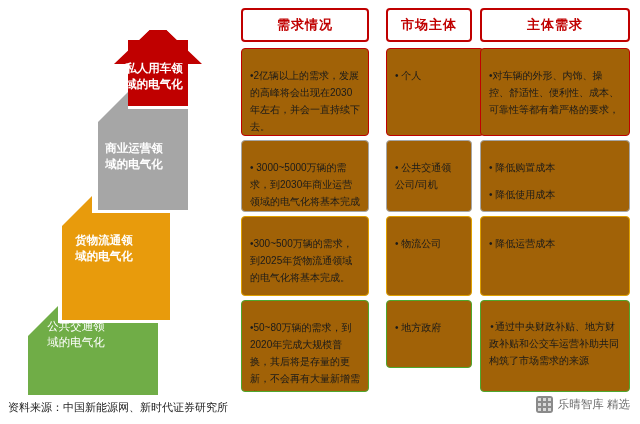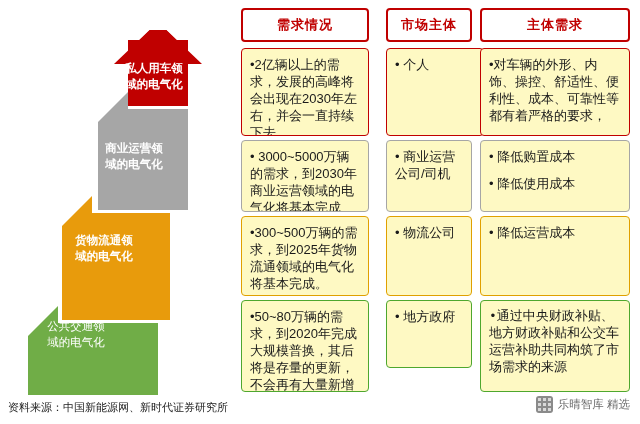--- a/index.html
+++ b/index.html
@@ -29,26 +29,26 @@
   .hdr.h2{left:386px;top:8px;width:86px;height:34px;border-color:#c00000;}
   .hdr.h3{left:480px;top:8px;width:150px;height:34px;}
 
   
   .arrowwrap{position:absolute;}
 
   
   .cell{
     position:absolute;
     box-sizing:border-box;
-    background:#fef9c3;
+    background:#a16207;
     border-radius:4px;
-    font-size:13px;
+    font-size:10px;
     line-height:17px;
     color:#1a1a1a;
-    padding:7px 8px;
+    padding:18px 8px;
     overflow:hidden;
   }
   .cell.red{border:1.6px solid #c00000;}
   .cell.gray{border:1.6px solid #a6a6a6;}
   .cell.orange{border:1.6px solid #e0a000;}
   .cell.green{border:1.6px solid #4ea72e;}
   .cell .bullet{display:block;text-indent:0;}
   .cell .bullet + .bullet{margin-top:10px;}
 
   
@@ -104,21 +104,21 @@
   <div style="position:absolute;left:58px;top:232px;width:92px;color:#fff;font-size:11.5px;font-weight:bold;line-height:16px;text-align:center;white-space:pre-line;">货物流通领
 域的电气化</div>
   <div style="position:absolute;left:26px;top:318px;width:100px;color:#fff;font-size:11.5px;font-weight:normal;line-height:16px;text-align:center;white-space:pre-line;">公共交通领
 域的电气化</div>
 
   <div class="cell red" style="left:241px;top:48px;width:128px;height:88px;">•2亿辆以上的需求，发展的高峰将会出现在2030年左右，并会一直持续下去。</div>
   <div class="cell red" style="left:386px;top:48px;width:98px;height:88px;">• 个人</div>
   <div class="cell red" style="left:480px;top:48px;width:150px;height:88px;">•对车辆的外形、内饰、操控、舒适性、便利性、成本、可靠性等都有着严格的要求，</div>
 
   <div class="cell gray" style="left:241px;top:140px;width:128px;height:72px;">• 3000~5000万辆的需求，到2030年商业运营领域的电气化将基本完成</div>
-  <div class="cell gray" style="left:386px;top:140px;width:86px;height:72px;white-space:pre-line;">• 商业运营
+  <div class="cell gray" style="left:386px;top:140px;width:86px;height:72px;white-space:pre-line;">• 公共交通领
 公司/司机</div>
   <div class="cell gray" style="left:480px;top:140px;width:150px;height:72px;">
     <span class="bullet">• 降低购置成本</span>
     <span class="bullet">• 降低使用成本</span>
   </div>
 
   <div class="cell orange" style="left:241px;top:216px;width:128px;height:80px;">•300~500万辆的需求，到2025年货物流通领域的电气化将基本完成。</div>
   <div class="cell orange" style="left:386px;top:216px;width:86px;height:80px;">• 物流公司</div>
   <div class="cell orange" style="left:480px;top:216px;width:150px;height:80px;">
     <span class="bullet">• 降低运营成本</span>

